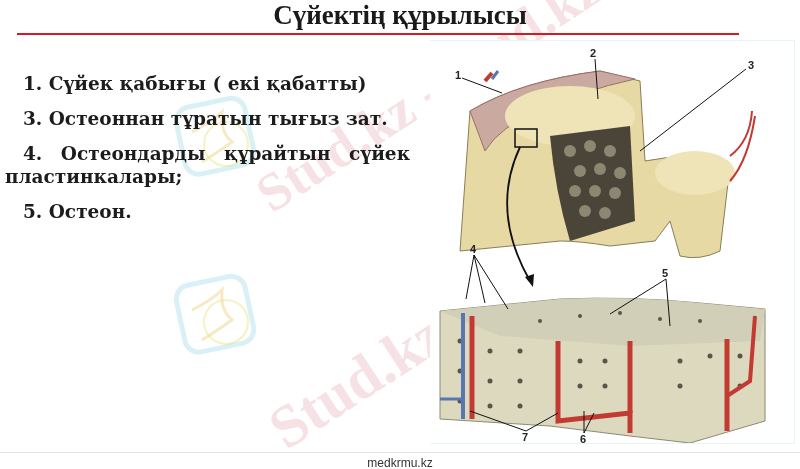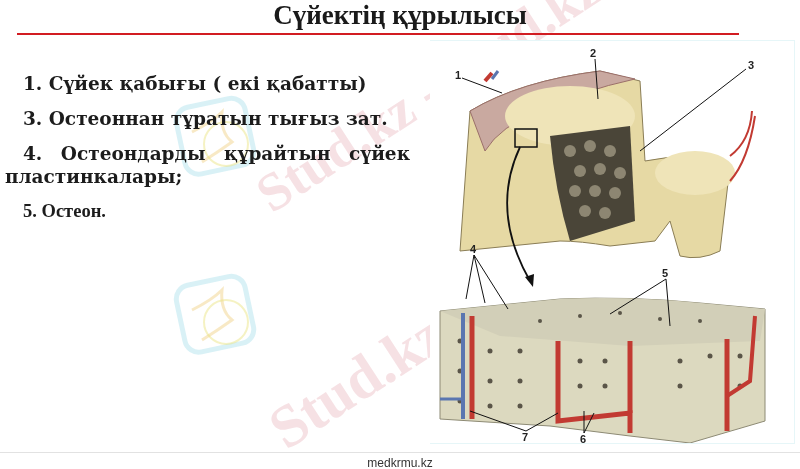--- a/index.html
+++ b/index.html
@@ -23,21 +23,21 @@
   .list {
     position: absolute; left: 5px; top: 60px; width: 405px;
     font-family: "DejaVu Serif", serif;
     font-weight: bold; font-size: 18.5px; line-height: 23px;
     color: #1c1c1c;
   }
   .item {
     text-align: justify; text-align-last: left;
     text-indent: 18px; margin: 12px 0 8px 0;
   }
-  .item.one-line { text-align-last: left; font-family: Liberation Serif, serif; }
+  .item.one-line { text-align-last: left; }
 
   .figure {
     position: absolute; left: 430px; top: 40px; width: 364px; height: 402px;
     background: #ffffff;
     border: 1px solid #e6f6f8;
     border-left: none;
   }
   .wm {
     position: absolute; color: rgba(214, 120, 130, 0.22);
     font-family: "Liberation Serif", serif; font-weight: bold;

